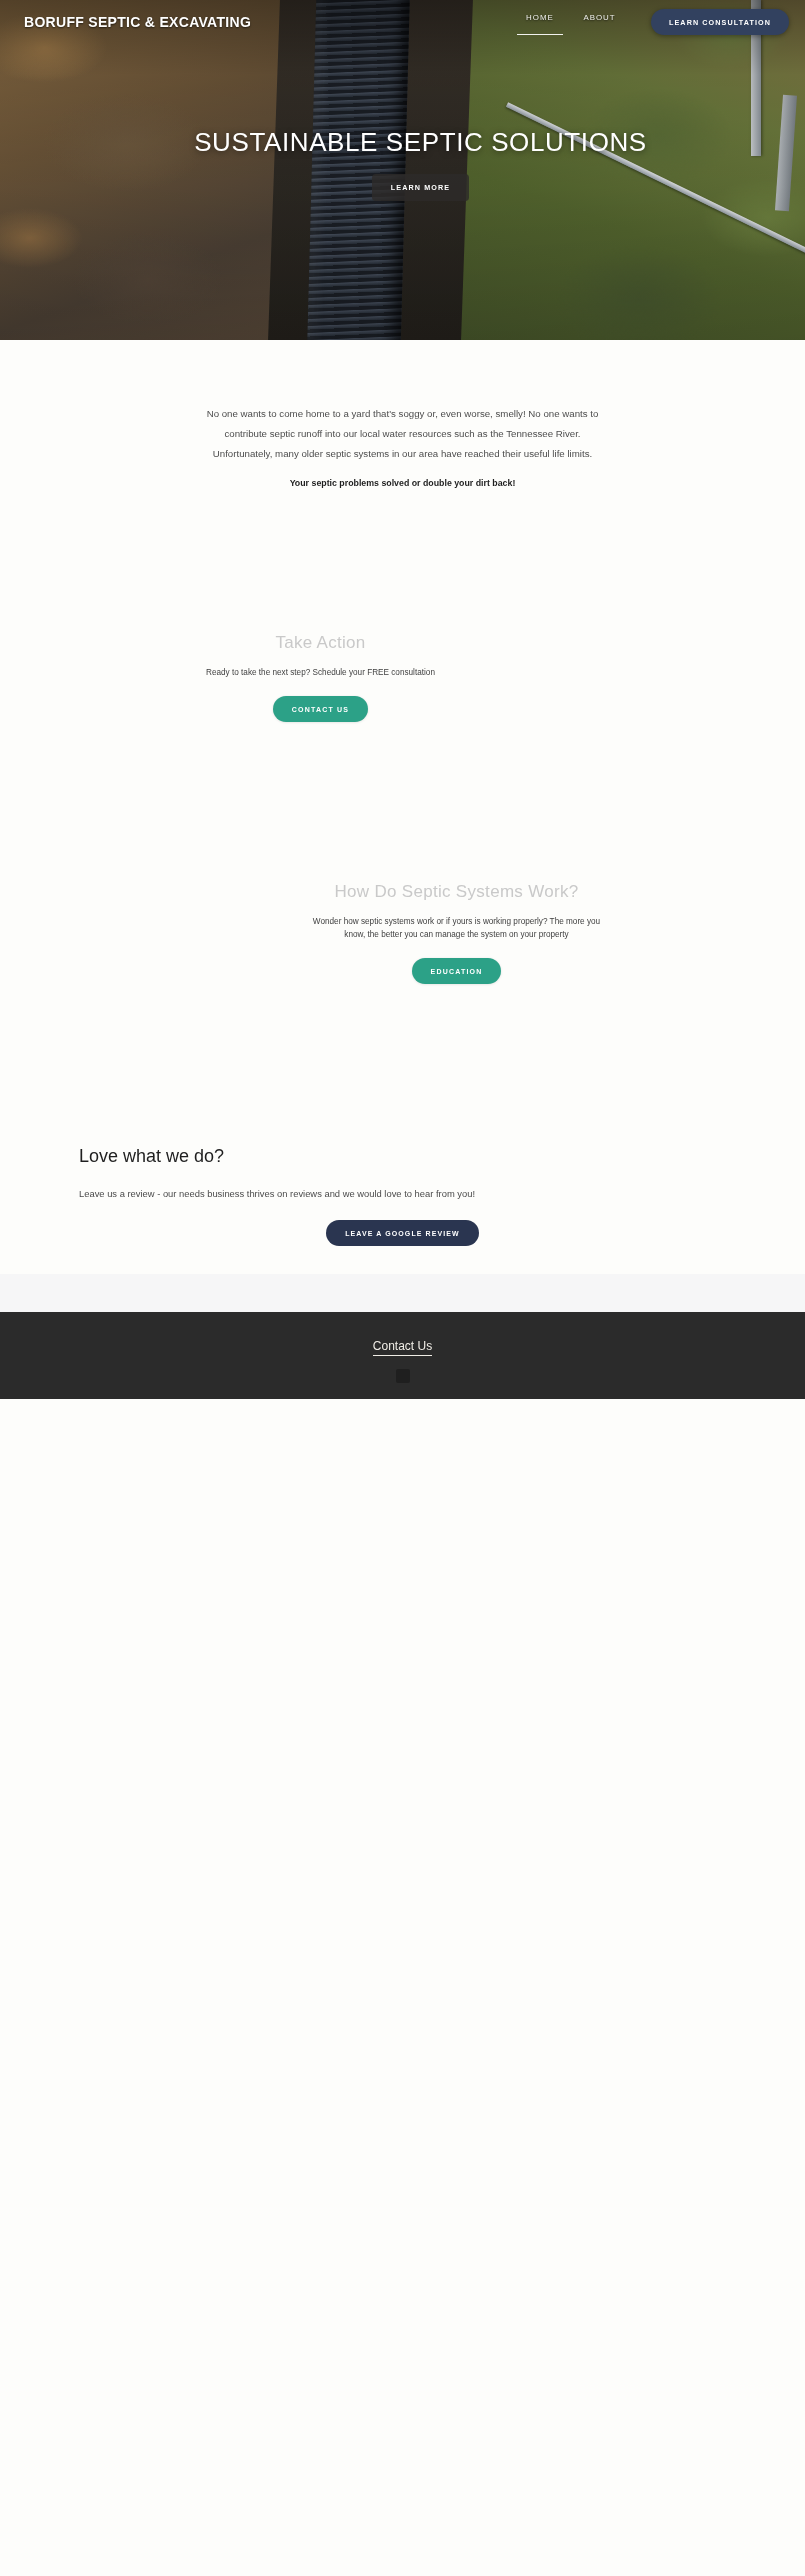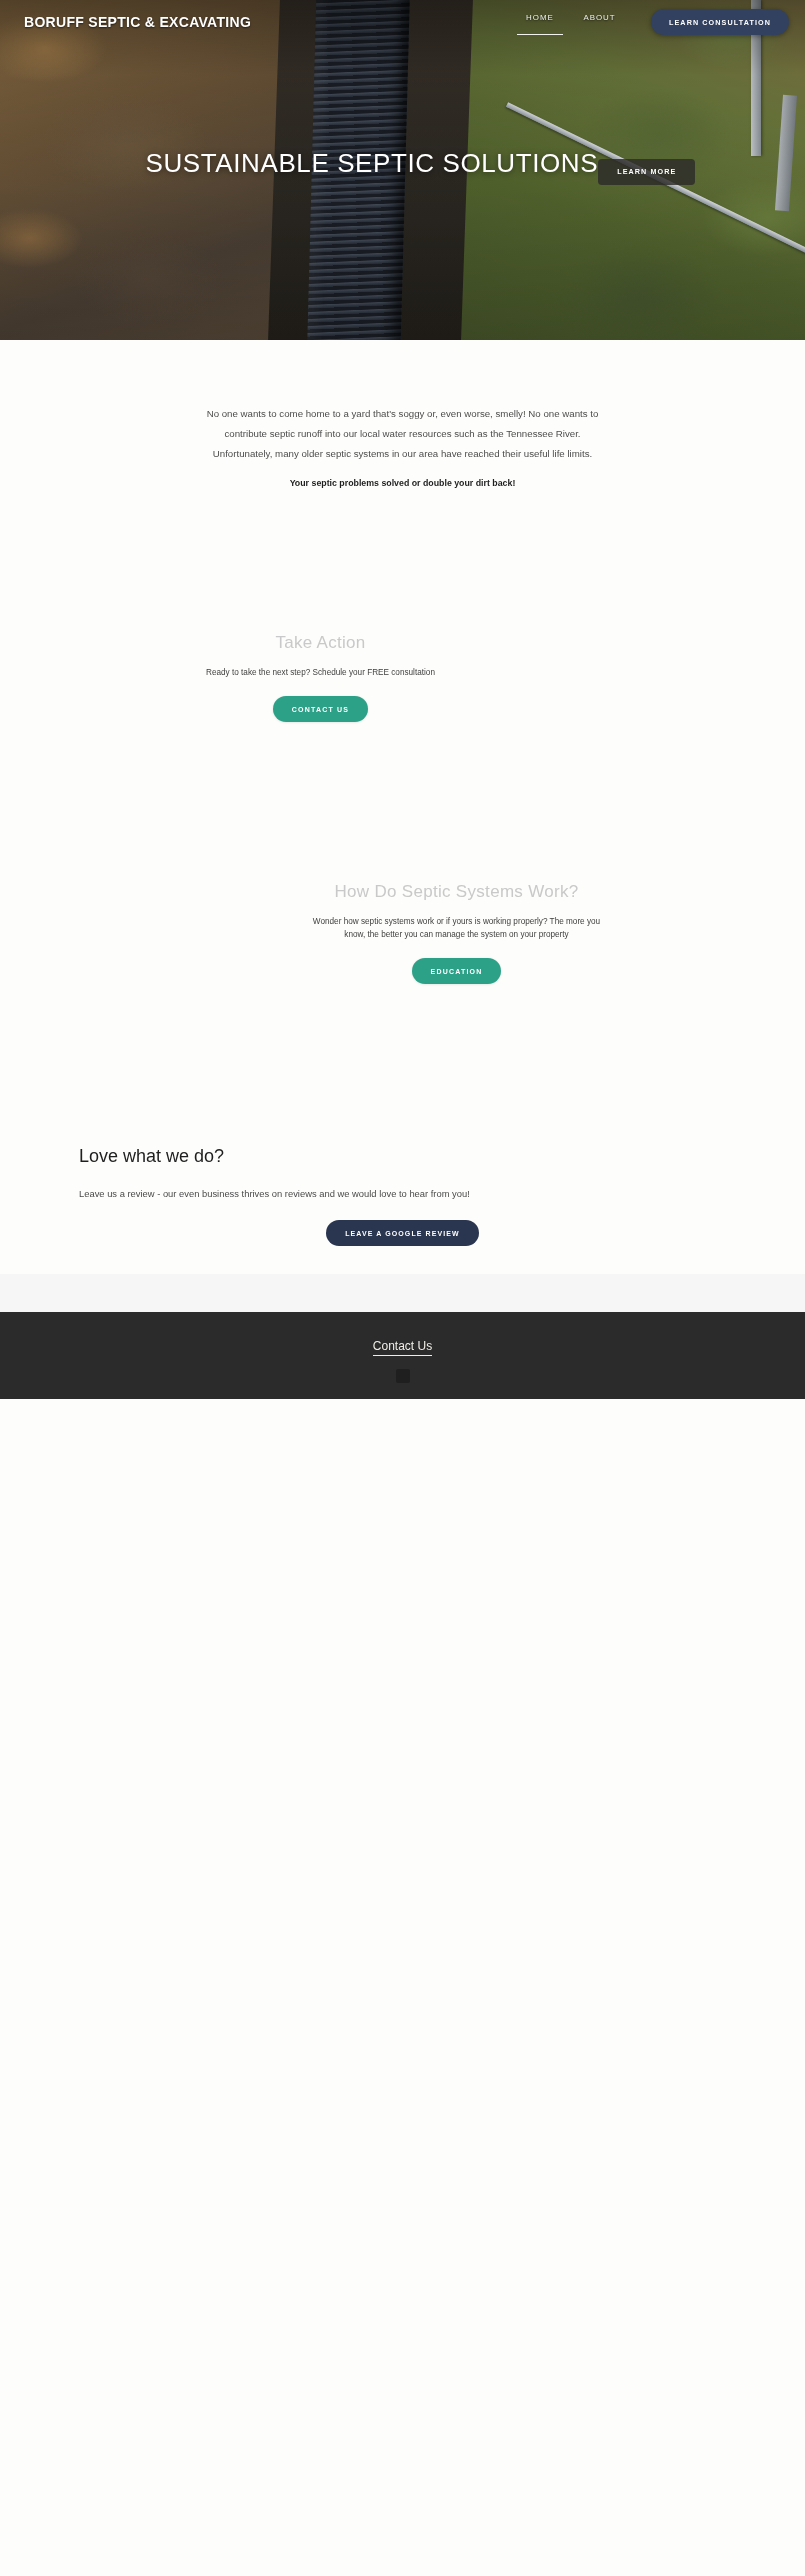--- a/index.html
+++ b/index.html
@@ -86,21 +86,21 @@
   .btn-consult {
     margin-left:15px; background:#32415f; color:#fff;
     font-size:7.2px; letter-spacing:1.1px; font-weight:600;
     padding:8.8px 17.6px; border-radius:16.4px; border:none; cursor:pointer;
     white-space:nowrap; box-shadow:0 1.3px 5px rgba(0,0,0,.35);
   }
 
   
   .hero-center {
     position:absolute; left:0; right:0; top:0; bottom:0; z-index:4;
-    display:flex; flex-direction:row; align-items:center; justify-content:center;
+    display:flex; flex-direction:column; align-items:center; justify-content:center;
     padding-bottom:12.6px;
     padding-left:36px;
   }
   .hero-title {
     color:#ffffff; font-size:26px; font-weight:400; letter-spacing:0.6px;
     text-shadow:0 1.3px 6.3px rgba(0,0,0,.55); white-space:nowrap;
   }
   .btn-learn {
     margin-top:16.4px; background:rgba(45,43,41,.82); color:#fff;
     font-size:7.2px; letter-spacing:1.1px; font-weight:600;
@@ -219,21 +219,21 @@
   </section>
 
   <section class="cta cta-education">
     <h3>How Do Septic Systems Work?</h3>
     <p>Wonder how septic systems work or if yours is working properly? The more you know, the better you can manage the system on your property</p>
     <button class="pill">EDUCATION</button>
   </section>
 
   <section class="review">
     <h2>Love what we do?</h2>
-    <p>Leave us a review - our even business thrives on reviews and we would love to hear from you!</p>
+    <p>Leave us a review - our needs business thrives on reviews and we would love to hear from you!</p>
     <div class="review-btn-wrap">
       <button class="btn-review">LEAVE A GOOGLE REVIEW</button>
     </div>
   </section>
 
   <div class="pre-footer"></div>
 
   <footer class="site-footer">
     <a class="footer-link" href="#">Contact Us</a>
     <span class="footer-social"></span>

